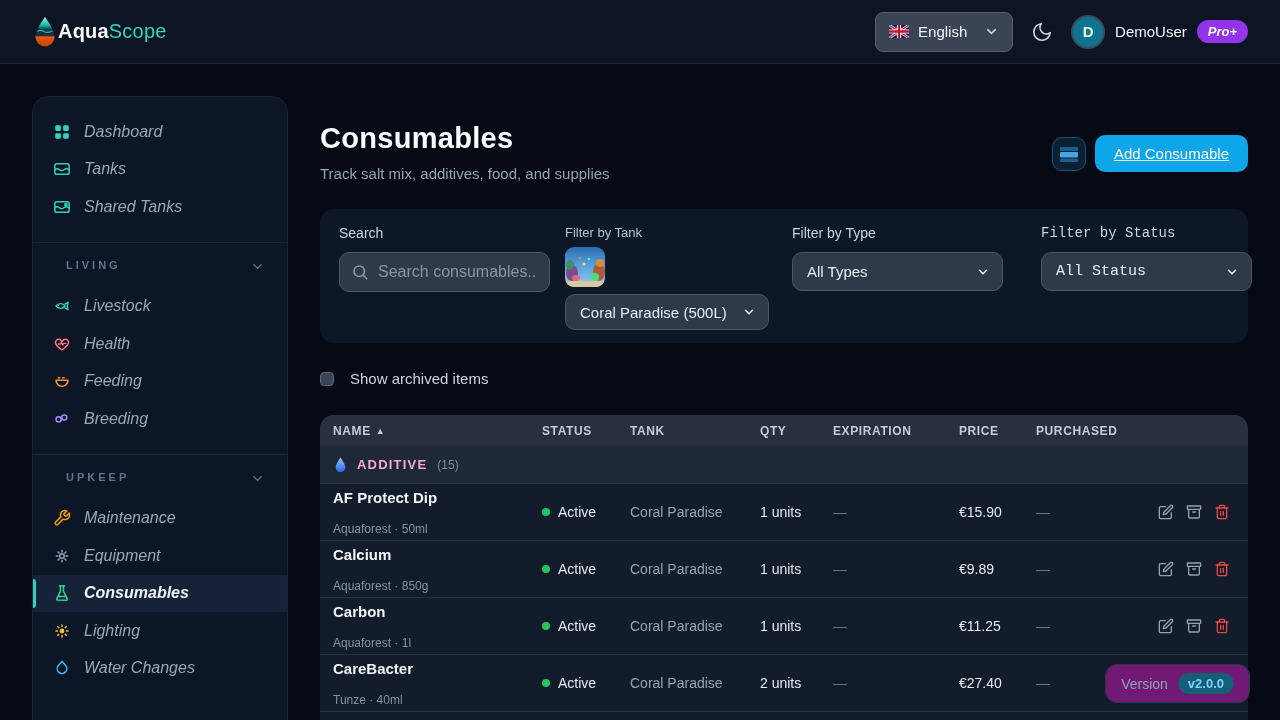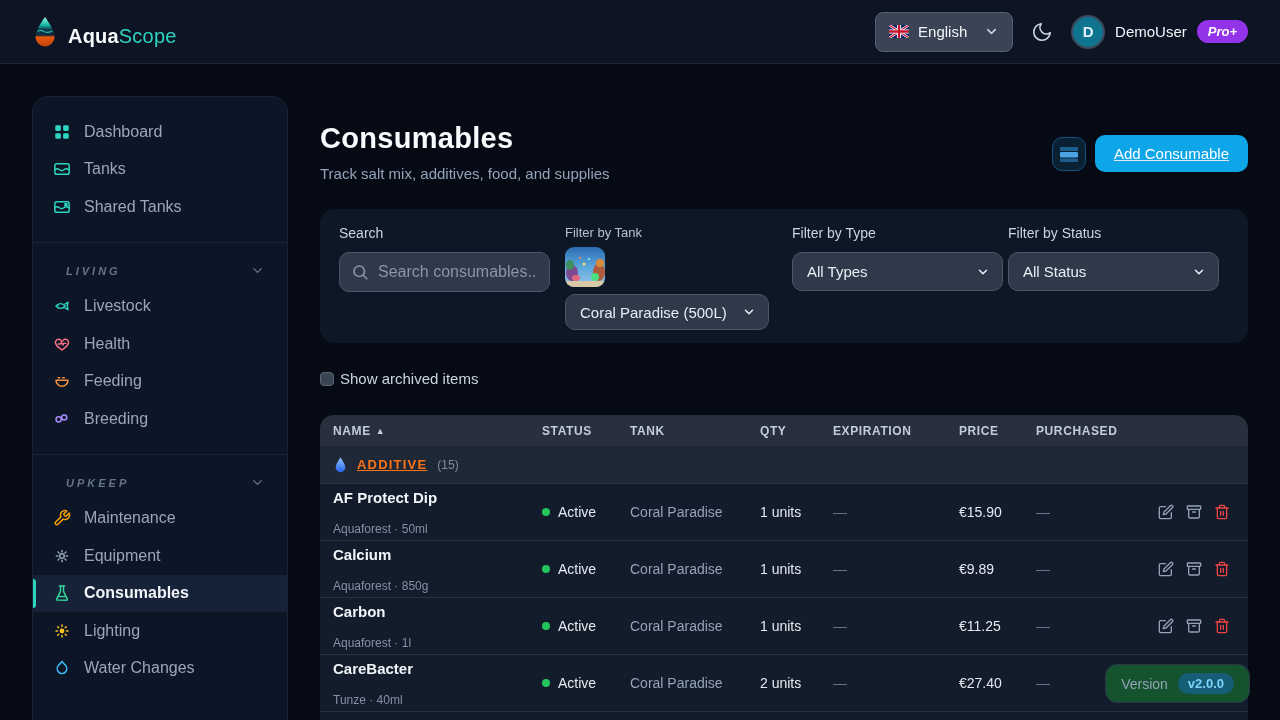--- a/index.html
+++ b/index.html
@@ -2,48 +2,48 @@
 <html><head>
 <meta charset="utf-8">
 <style>
   * { margin:0; padding:0; box-sizing:border-box; }
   html,body { width:1280px; height:720px; overflow:hidden; }
   body { background:#050a14; font-family:"Liberation Sans", sans-serif; color:#e2e8f0; position:relative; }
 
   
   .topbar { position:absolute; top:0; left:0; width:1280px; height:64px; background:#0d1524;
             border-bottom:1px solid #1c2636; display:flex; align-items:center; padding:0 32px; z-index:5; }
-  .brand { display:flex; align-items:flex-end; gap:10px; }
+  .brand { display:flex; align-items:center; }
   .brand-name { font-size:20px; font-weight:bold; letter-spacing:.2px; }
   .brand-name .b1 { color:#f8fafc; }
   .brand-name .b2 { color:#2dd4bf; font-weight:normal; }
   .topbar-right { margin-left:auto; display:flex; align-items:center; gap:18px; }
   .lang-select { display:flex; align-items:center; gap:9px; background:#3a4454; border:1px solid #525e6e;
                  border-radius:8px; height:40px; padding:4px 13px; width:138px; cursor:pointer; }
   .lang-select .lbl { font-size:15px; color:#f1f5f9; }
   .lang-select .chev { margin-left:auto; display:flex; }
   .icon-btn { background:none; border:none; display:flex; align-items:center; cursor:pointer; }
   .userbox { display:flex; align-items:center; gap:10px; }
   .avatar { width:34px; height:34px; border-radius:50%; background:#0e7490; border:2px solid #3d4a5c;
             display:flex; align-items:center; justify-content:center; font-weight:bold; font-size:15px; color:#e0f2fe; }
   .username { font-size:15px; color:#f1f5f9; }
   .plan-badge { background:#9333ea; color:#fff; font-size:13px; font-weight:bold; padding:4px 11px; border-radius:999px;font-style:italic; }
 
   
   .sidebar { position:absolute; left:32px; top:96px; width:256px; height:640px; background:#0c1626;
              border:1px solid #182435; border-radius:16px; padding-top:16px; overflow:hidden; }
   .nav-item { height:37.5px; display:flex; align-items:center; gap:13px; padding-left:20px;
               color:#8b99ab; font-size:16px; cursor:pointer; position:relative; }
-  .nav-item .ni-label { color:#9aa7b8; }
+  .nav-item .ni-label { color:#9aa7b8;font-style:italic; }
   .nav-item.active { background:#152238; }
   .nav-item.active .ni-label { color:#f1f5f9; font-weight:bold; }
   .nav-item.active::before { content:""; position:absolute; left:0; top:4px; bottom:4px; width:3px;
                              background:#2dd4bf; border-radius:0 3px 3px 0; }
   .nav-divider { height:1px; background:#1a2637; margin:16px 0; }
-  .nav-section-head { display:flex; align-items:center; padding:0 22px 0 33px; height:24px; margin-bottom:5px; cursor:pointer;font-style:italic; }
+  .nav-section-head { display:flex; align-items:flex-start; padding:0 22px 0 33px; height:24px; margin-bottom:5px; cursor:pointer; }
   .nav-section-head .st { font-size:11px; letter-spacing:3px; color:#64748b; font-weight:bold; }
   .nav-section-head .chev { margin-left:auto; display:flex; }
   .nicon { width:18px; height:18px; flex:0 0 18px; display:flex; }
 
   
   .main { position:absolute; left:320px; top:64px; width:928px; height:656px; }
   .page-title { position:absolute; top:58px; left:0; font-size:29px; font-weight:bold; color:#f8fafc; letter-spacing:.3px; }
   .page-sub { position:absolute; top:101px; left:0; font-size:15px; color:#94a3b8; }
   .head-actions { position:absolute; top:71px; right:0; display:flex; align-items:center; gap:9px;text-decoration:underline; }
   .view-toggle { width:34px; height:34px; border-radius:10px; background:#0a2133; border:1px solid #15537f;
@@ -64,57 +64,57 @@
   .search-wrap input::placeholder { color:#8b95a5; }
   .search-wrap .sicon { position:absolute; left:12px; top:11px; }
   .f-tank { left:245px; }
   .tank-thumb { width:40px; height:40px; border-radius:9px; overflow:hidden; display:block; margin-bottom:7px; cursor:pointer; }
   .selectbox { display:flex; align-items:center; background:#2e3949; border:1px solid #4b5768; border-radius:10px;
                height:36px; padding:0 12px 0 14px; cursor:pointer; }
   .selectbox .sv { font-size:15px; color:#e8edf3; }
   .selectbox .chev { margin-left:auto; display:flex; }
   .sel-tank { width:204px; }
   .f-type { left:472px; }
-  .f-status { left:688px; }
+  .f-status { left:721px;font-family:Liberation Mono, monospace; }
   .sel-wide { width:211px; height:39px; margin-top:2px; }
 
   
-  .arch-row { position:absolute; top:306px; left:0; display:flex; align-items:center; gap:6px; }
+  .arch-row { position:absolute; top:306px; left:0; display:flex; align-items:center; gap:16px; }
   .checkbox { width:14px; height:14px; border-radius:4px; background:#3a4554; border:1px solid #5b6775; cursor:pointer; }
   .arch-label { font-size:15px; color:#cbd5e1; }
 
   
   .table-card { position:absolute; top:351px; left:0; width:928px; height:305px; border-radius:14px 14px 0 0;
                 overflow:hidden; background:#121c2b; }
   .tgrid { display:grid; grid-template-columns:209px 88px 130px 73px 126px 77px 110px 1fr; align-items:center;
            padding-left:13px; padding-right:18px; }
   .thead { height:31px; background:#28303d; }
   .thead .th { font-size:12px; font-weight:bold; letter-spacing:.6px; color:#c3cdd9; }
   .th-name { display:flex; align-items:center; gap:5px; cursor:pointer; }
   .sort-arrow { font-size:9px; color:#c3cdd9; }
   .group-row { height:37px; background:#1f2836; display:flex; align-items:center; gap:10px; padding-left:14px; }
-  .group-label { font-size:13px; font-weight:bold; letter-spacing:1.2px; color:#f97316;text-decoration:underline; }
+  .group-label { font-size:13px; font-weight:bold; letter-spacing:1.2px; color:#f9a8d4; }
   .group-count { font-size:12px; color:#7f8b9c; }
   .trow { height:57px; border-top:1px solid #283140; background:#121c2b; }
   .cell-name .nm { font-size:15px; font-weight:bold; color:#f1f5f9; }
   .cell-name .sb { font-size:12px; color:#8492a6; margin-top:16px; }
   .cell-status { display:flex; align-items:center; gap:8px; }
   .dot { width:8px; height:8px; border-radius:50%; background:#22c55e; }
   .st-txt { font-size:14px; color:#e5eaf0; }
   .cell-tank { font-size:14px; color:#94a3b8; }
   .cell-qty { font-size:14px; color:#e5eaf0; }
   .cell-dash { font-size:14px; color:#64748b; }
   .cell-price { font-size:14px; color:#e5eaf0; }
   .cell-actions { display:flex; justify-content:flex-end; gap:12px; }
   .act { background:none; border:none; cursor:pointer; display:flex; padding:0; }
   .partial-row { height:10px; border-top:1px solid #283140; background:#121c2b; }
 
   
   .version-chip { position:absolute; right:30px; bottom:17px; display:flex; align-items:center; gap:10px;
-                  background:#14532d; border:1px solid #2b3648; border-radius:12px; padding:8px 15px; z-index:6; }
+                  background:#701a75; border:1px solid #2b3648; border-radius:12px; padding:8px 15px; z-index:6; }
   .version-lbl { font-size:14px; color:#94a3b8; }
   .version-pill { background:#155e75; color:#7dd3fc; font-size:13px; font-weight:bold; padding:3px 10px; border-radius:999px; }
 </style>
 </head>
 <body>
 
 <div class="topbar">
   <div class="brand">
     <span class="nicon" style="width:26px;height:32px;flex-basis:26px">
       <svg width="26" height="32" viewBox="0 0 24 30">

